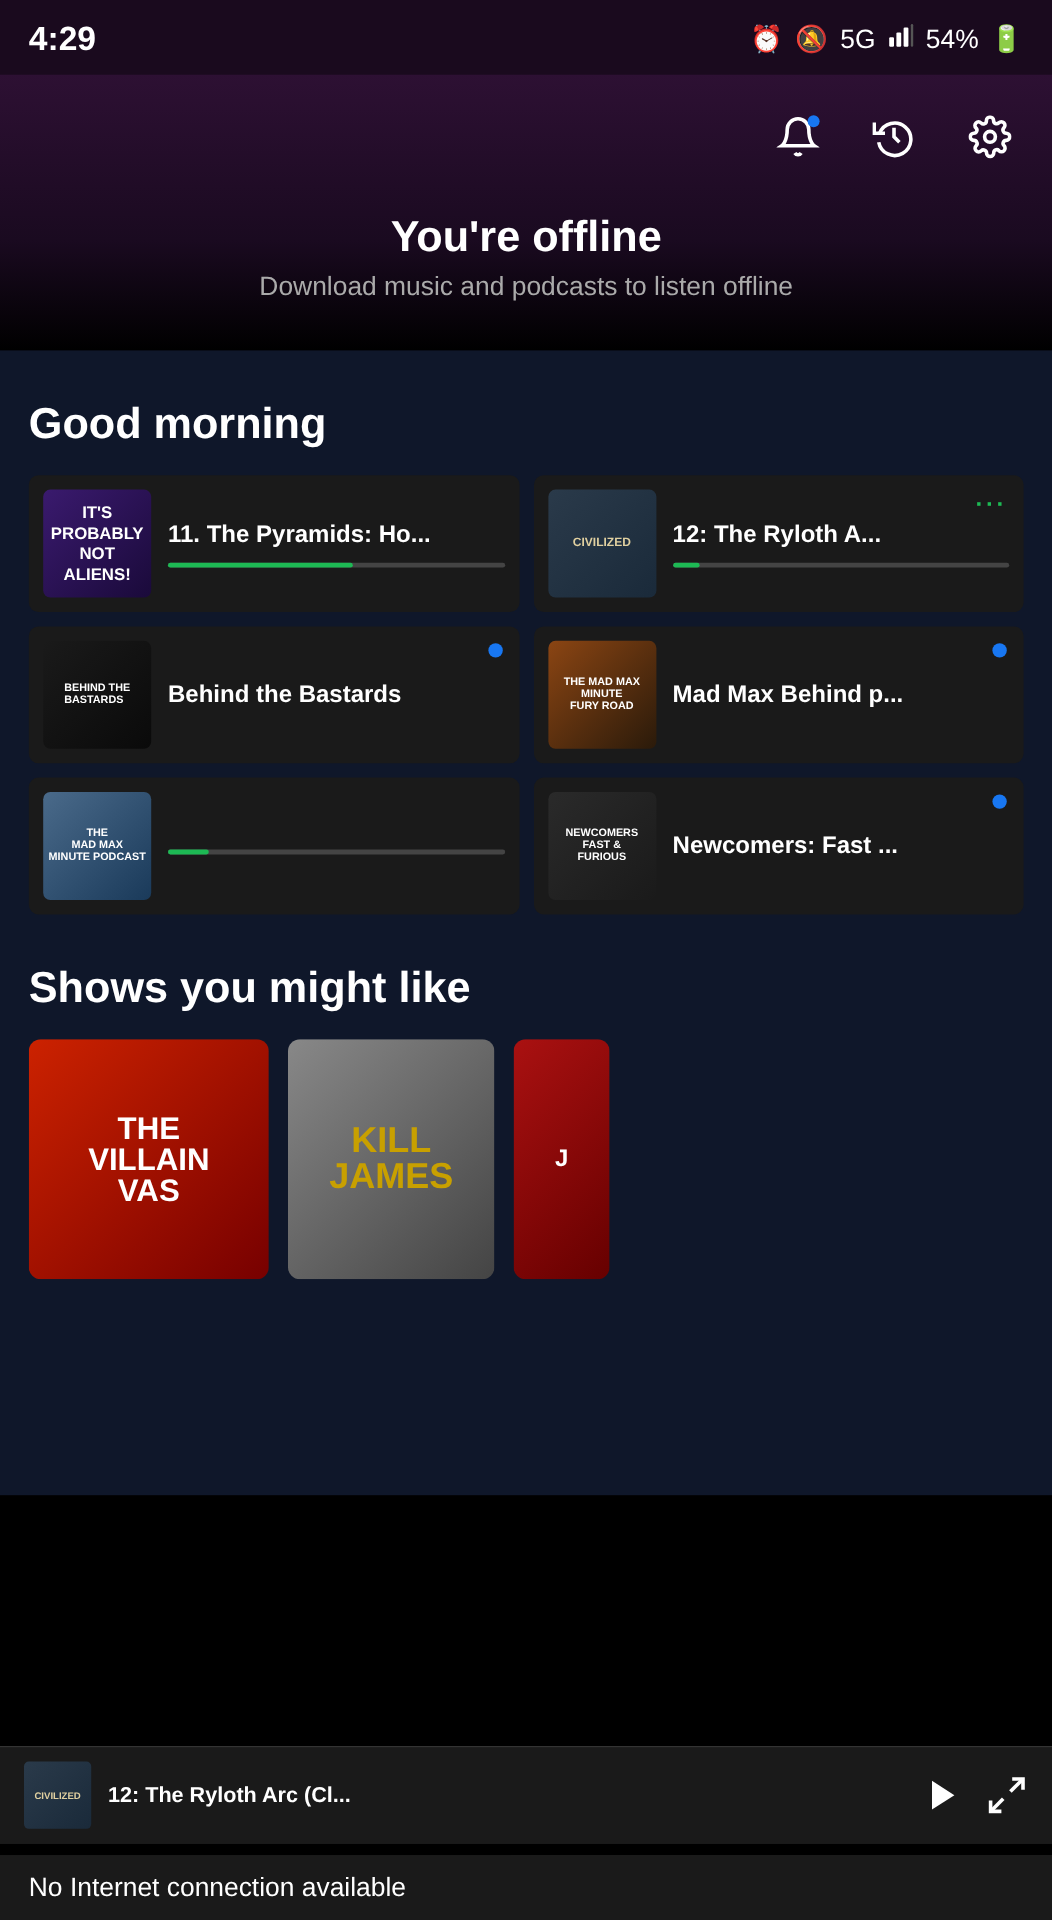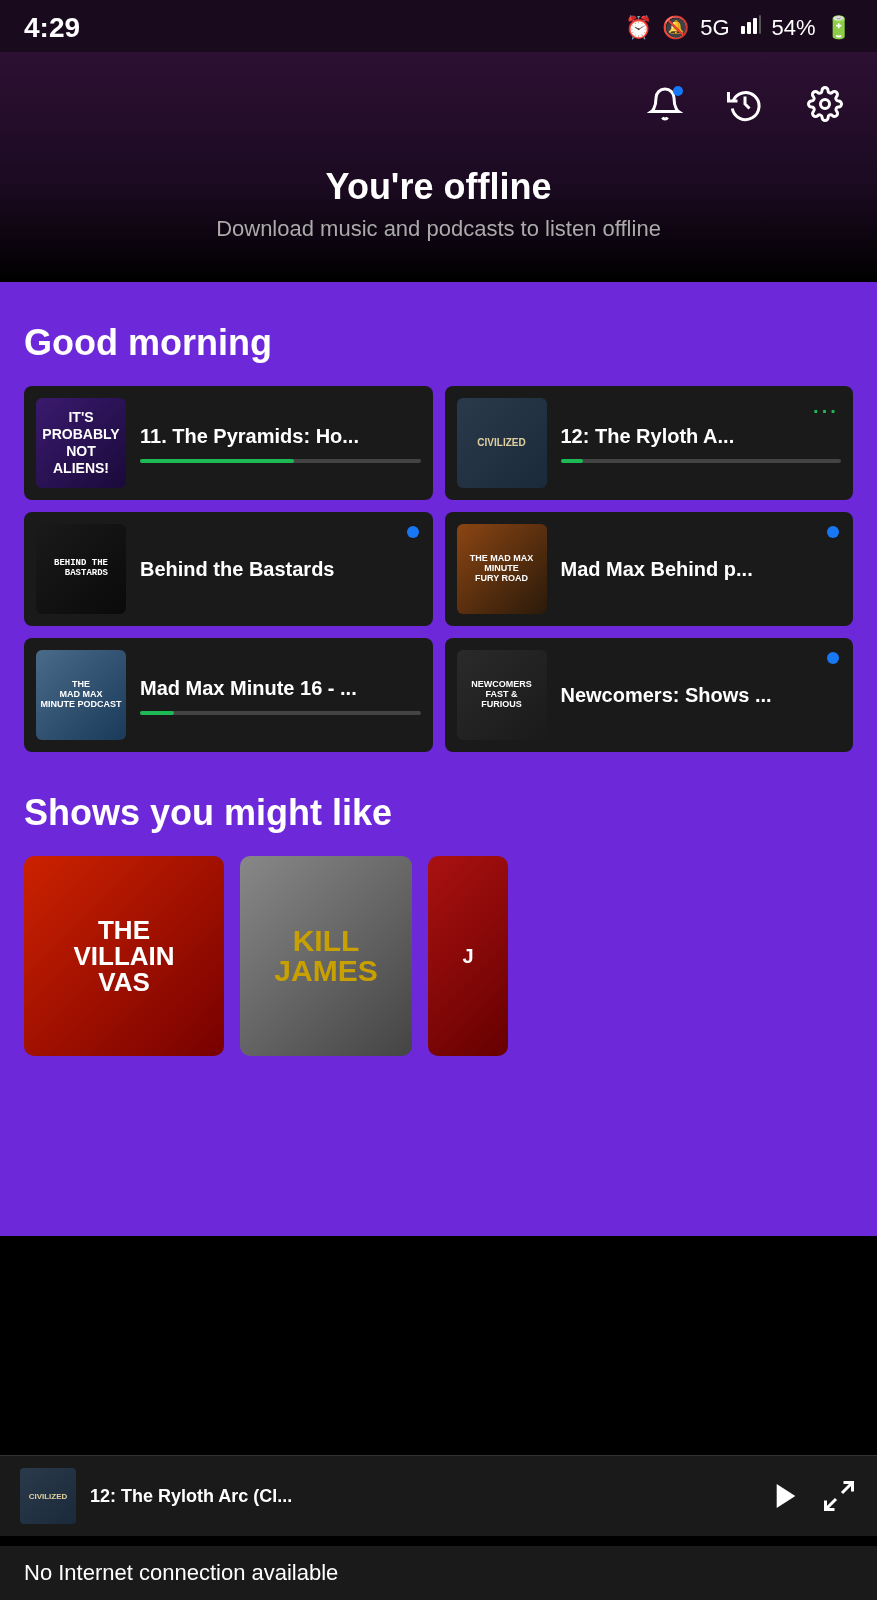--- a/index.html
+++ b/index.html
@@ -14,21 +14,21 @@
       overflow-x: hidden;
     }
 
     
     .status-bar {
       display: flex;
       justify-content: space-between;
       align-items: center;
       padding: 10px 24px 6px 24px;
       background: #1a0a1e;
-      height: 52px;
+      height: 62px;
       gap: 43px;
     }
     .status-time {
       font-size: 28px;
       font-weight: 600;
       color: #fff;
     }
     .status-icons {
       display: flex;
       align-items: center;
@@ -88,21 +88,21 @@
       color: #fff;
       margin-bottom: 8px;
     }
     .offline-subtitle {
       font-size: 22px;
       color: #aaa;
     }
 
     
     .main-content {
-      background: #6d28d9;
+      background: #0f172a;
       padding: 40px 24px 0 24px;
     }
 
     .section-title {
       font-size: 36px;
       font-weight: 700;
       color: #fff;
       margin-bottom: 22px;
     }
 
@@ -215,24 +215,23 @@
       padding: 4px;
     }
     .thumb-bastards {
       background: linear-gradient(135deg, #1a1a1a 0%, #0a0a0a 100%);
       display: flex;
       align-items: center;
       justify-content: center;
       font-size: 9px;
       font-weight: 800;
       color: #fff;
-      text-align: right;
+      text-align: left;
       line-height: 1.1;
       padding: 4px;
-      font-family: Liberation Mono, monospace;
     }
     .thumb-madmax-fury {
       background: linear-gradient(135deg, #8B4513 0%, #2a1a0a 100%);
       display: flex;
       align-items: center;
       justify-content: center;
       font-size: 9px;
       font-weight: 700;
       color: #fff;
       text-align: center;
@@ -488,33 +487,32 @@
           <div class="podcast-title">Mad Max Behind p...</div>
         </div>
         <div class="podcast-dot"></div>
       </div>
 
       <div class="podcast-card">
         <div class="podcast-thumb thumb-madmax16">
           THE<br>MAD MAX<br>MINUTE PODCAST
         </div>
         <div class="podcast-info">
-          <div class="podcast-title">Mad Max Minute 16 - ...</div>
           <div class="progress-bar-wrap">
             <div class="progress-bar-fill" style="width:12%; background:#1db954;"></div>
           </div>
         </div>
       </div>
 
       <div class="podcast-card">
         <div class="podcast-thumb thumb-newcomers">
           NEWCOMERS<br>FAST &amp;<br>FURIOUS
         </div>
         <div class="podcast-info">
-          <div class="podcast-title">Newcomers: Shows ...</div>
+          <div class="podcast-title">Newcomers: Fast ...</div>
         </div>
         <div class="podcast-dot"></div>
       </div>
 
     </div>
   </div>
 
   <div class="shows-section">
     <div class="section-title">Shows you might like</div>
     <div class="shows-scroll">

